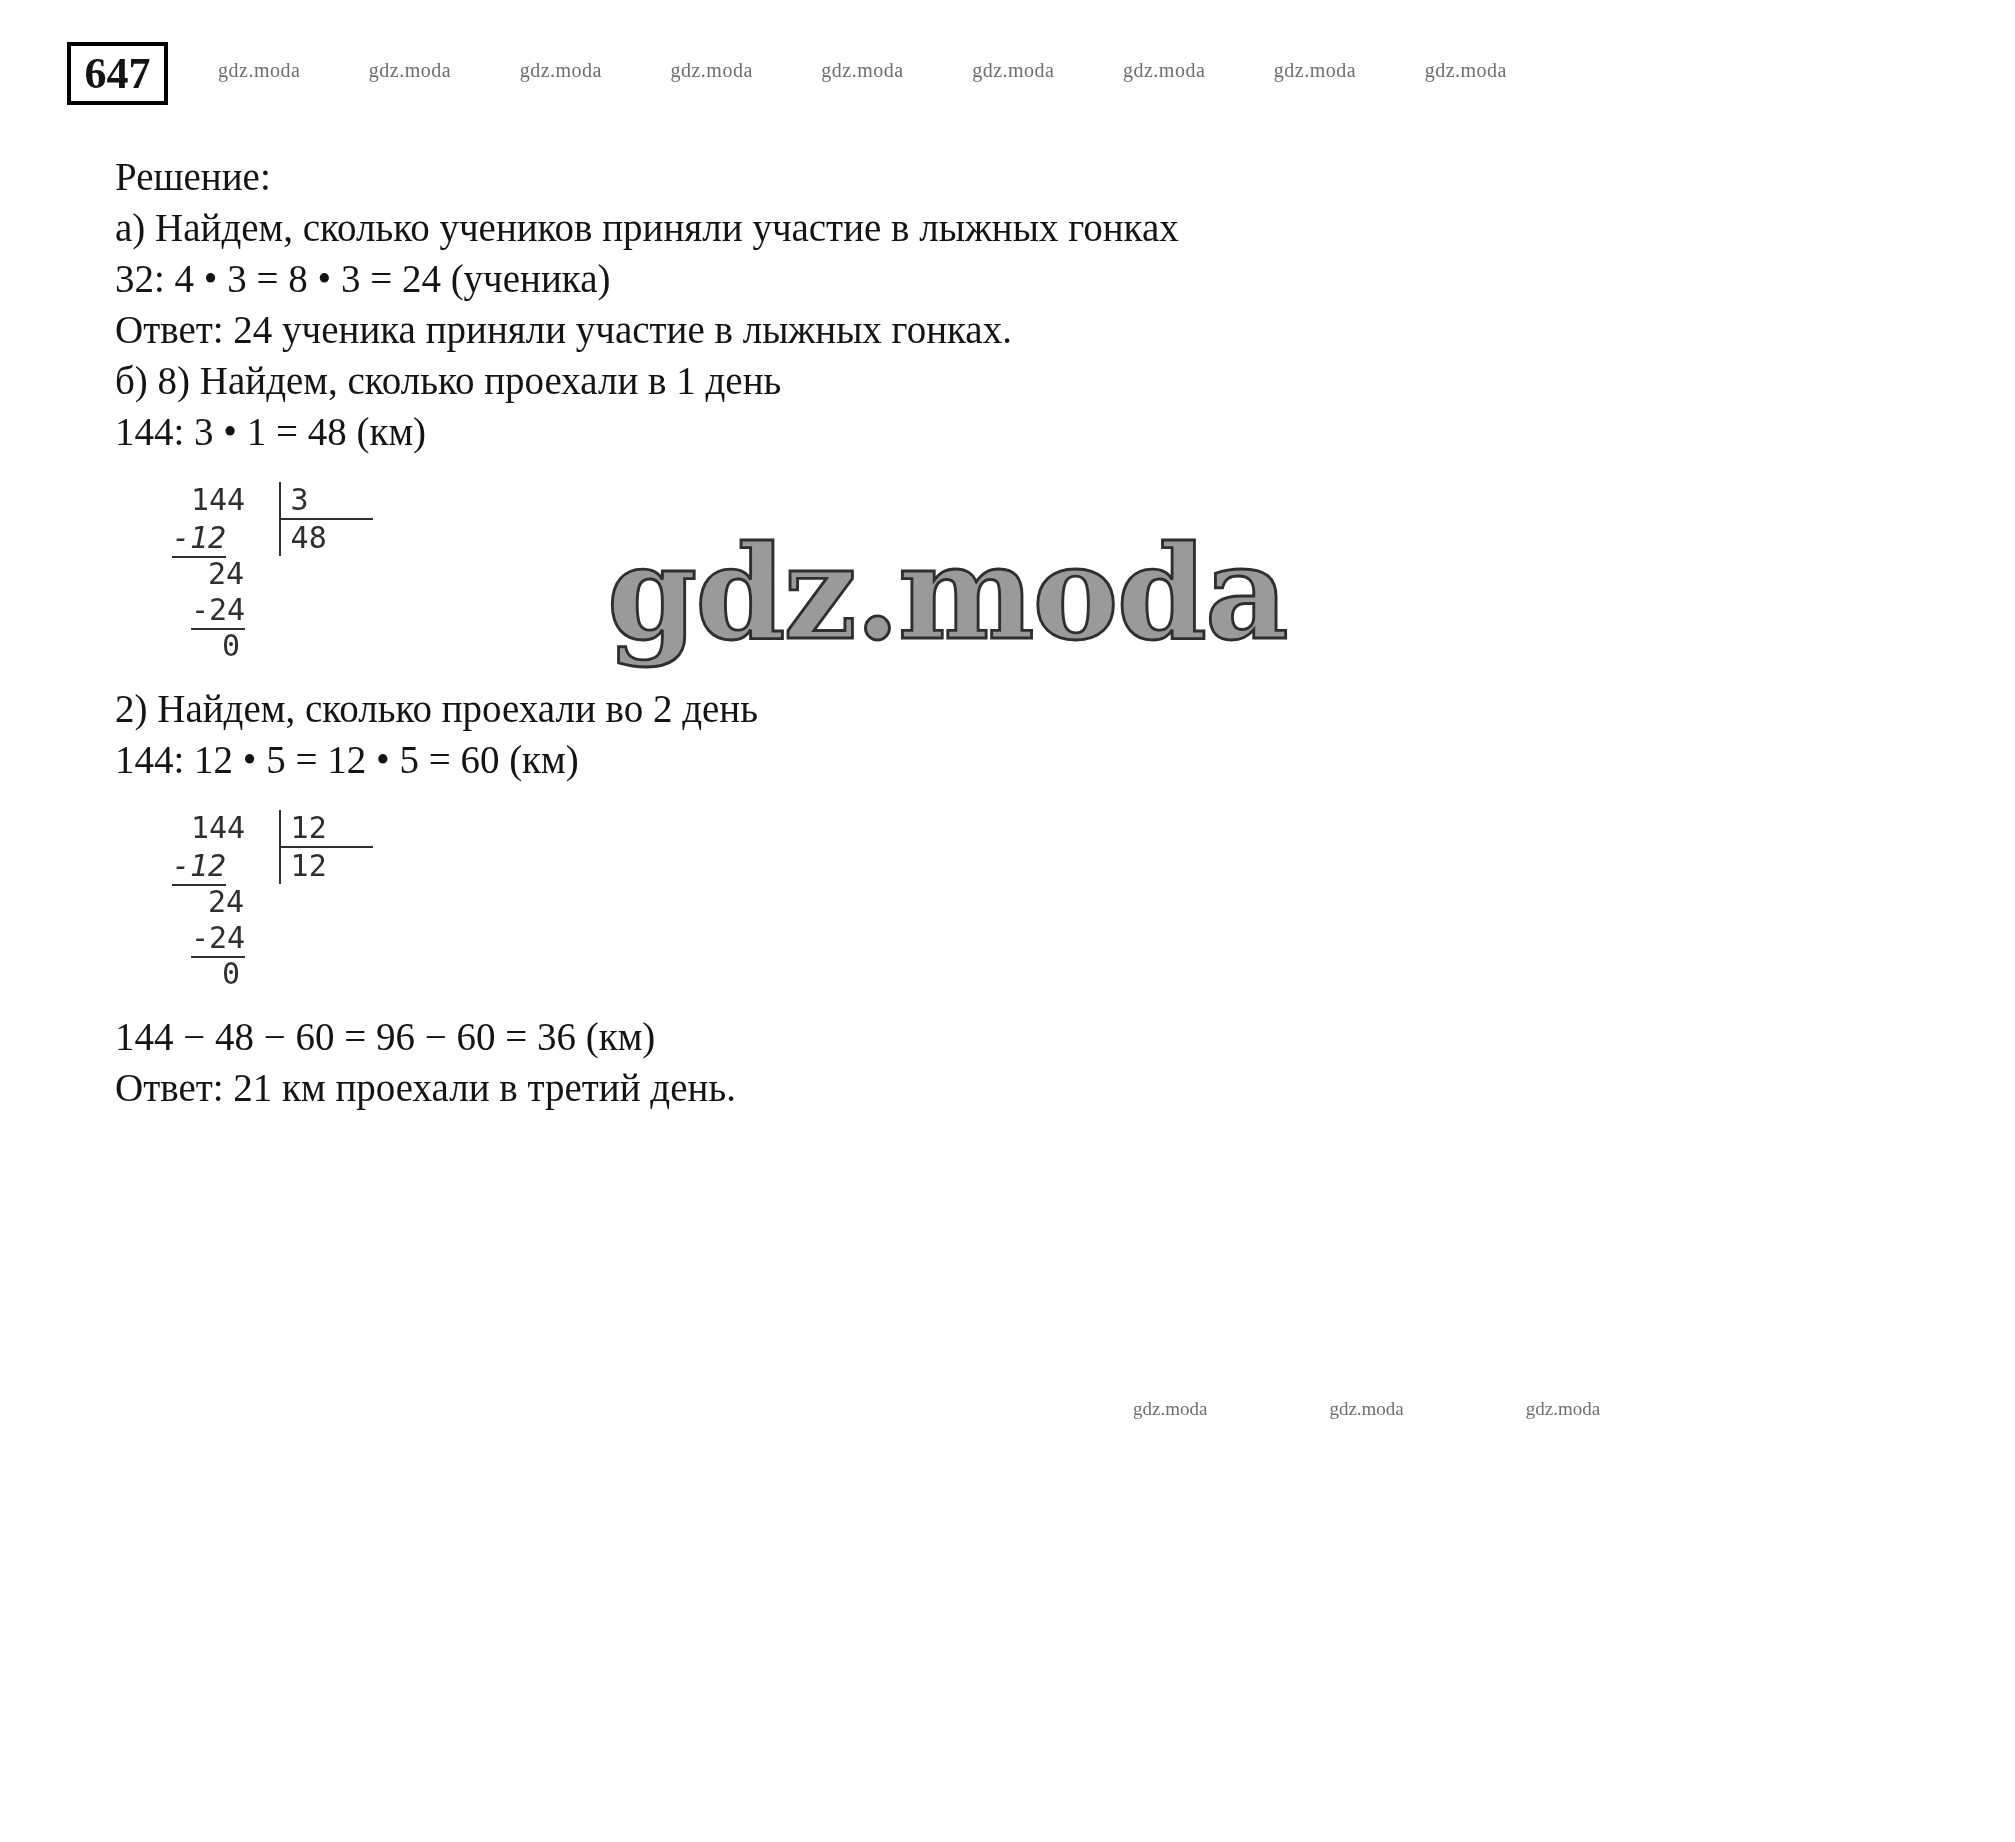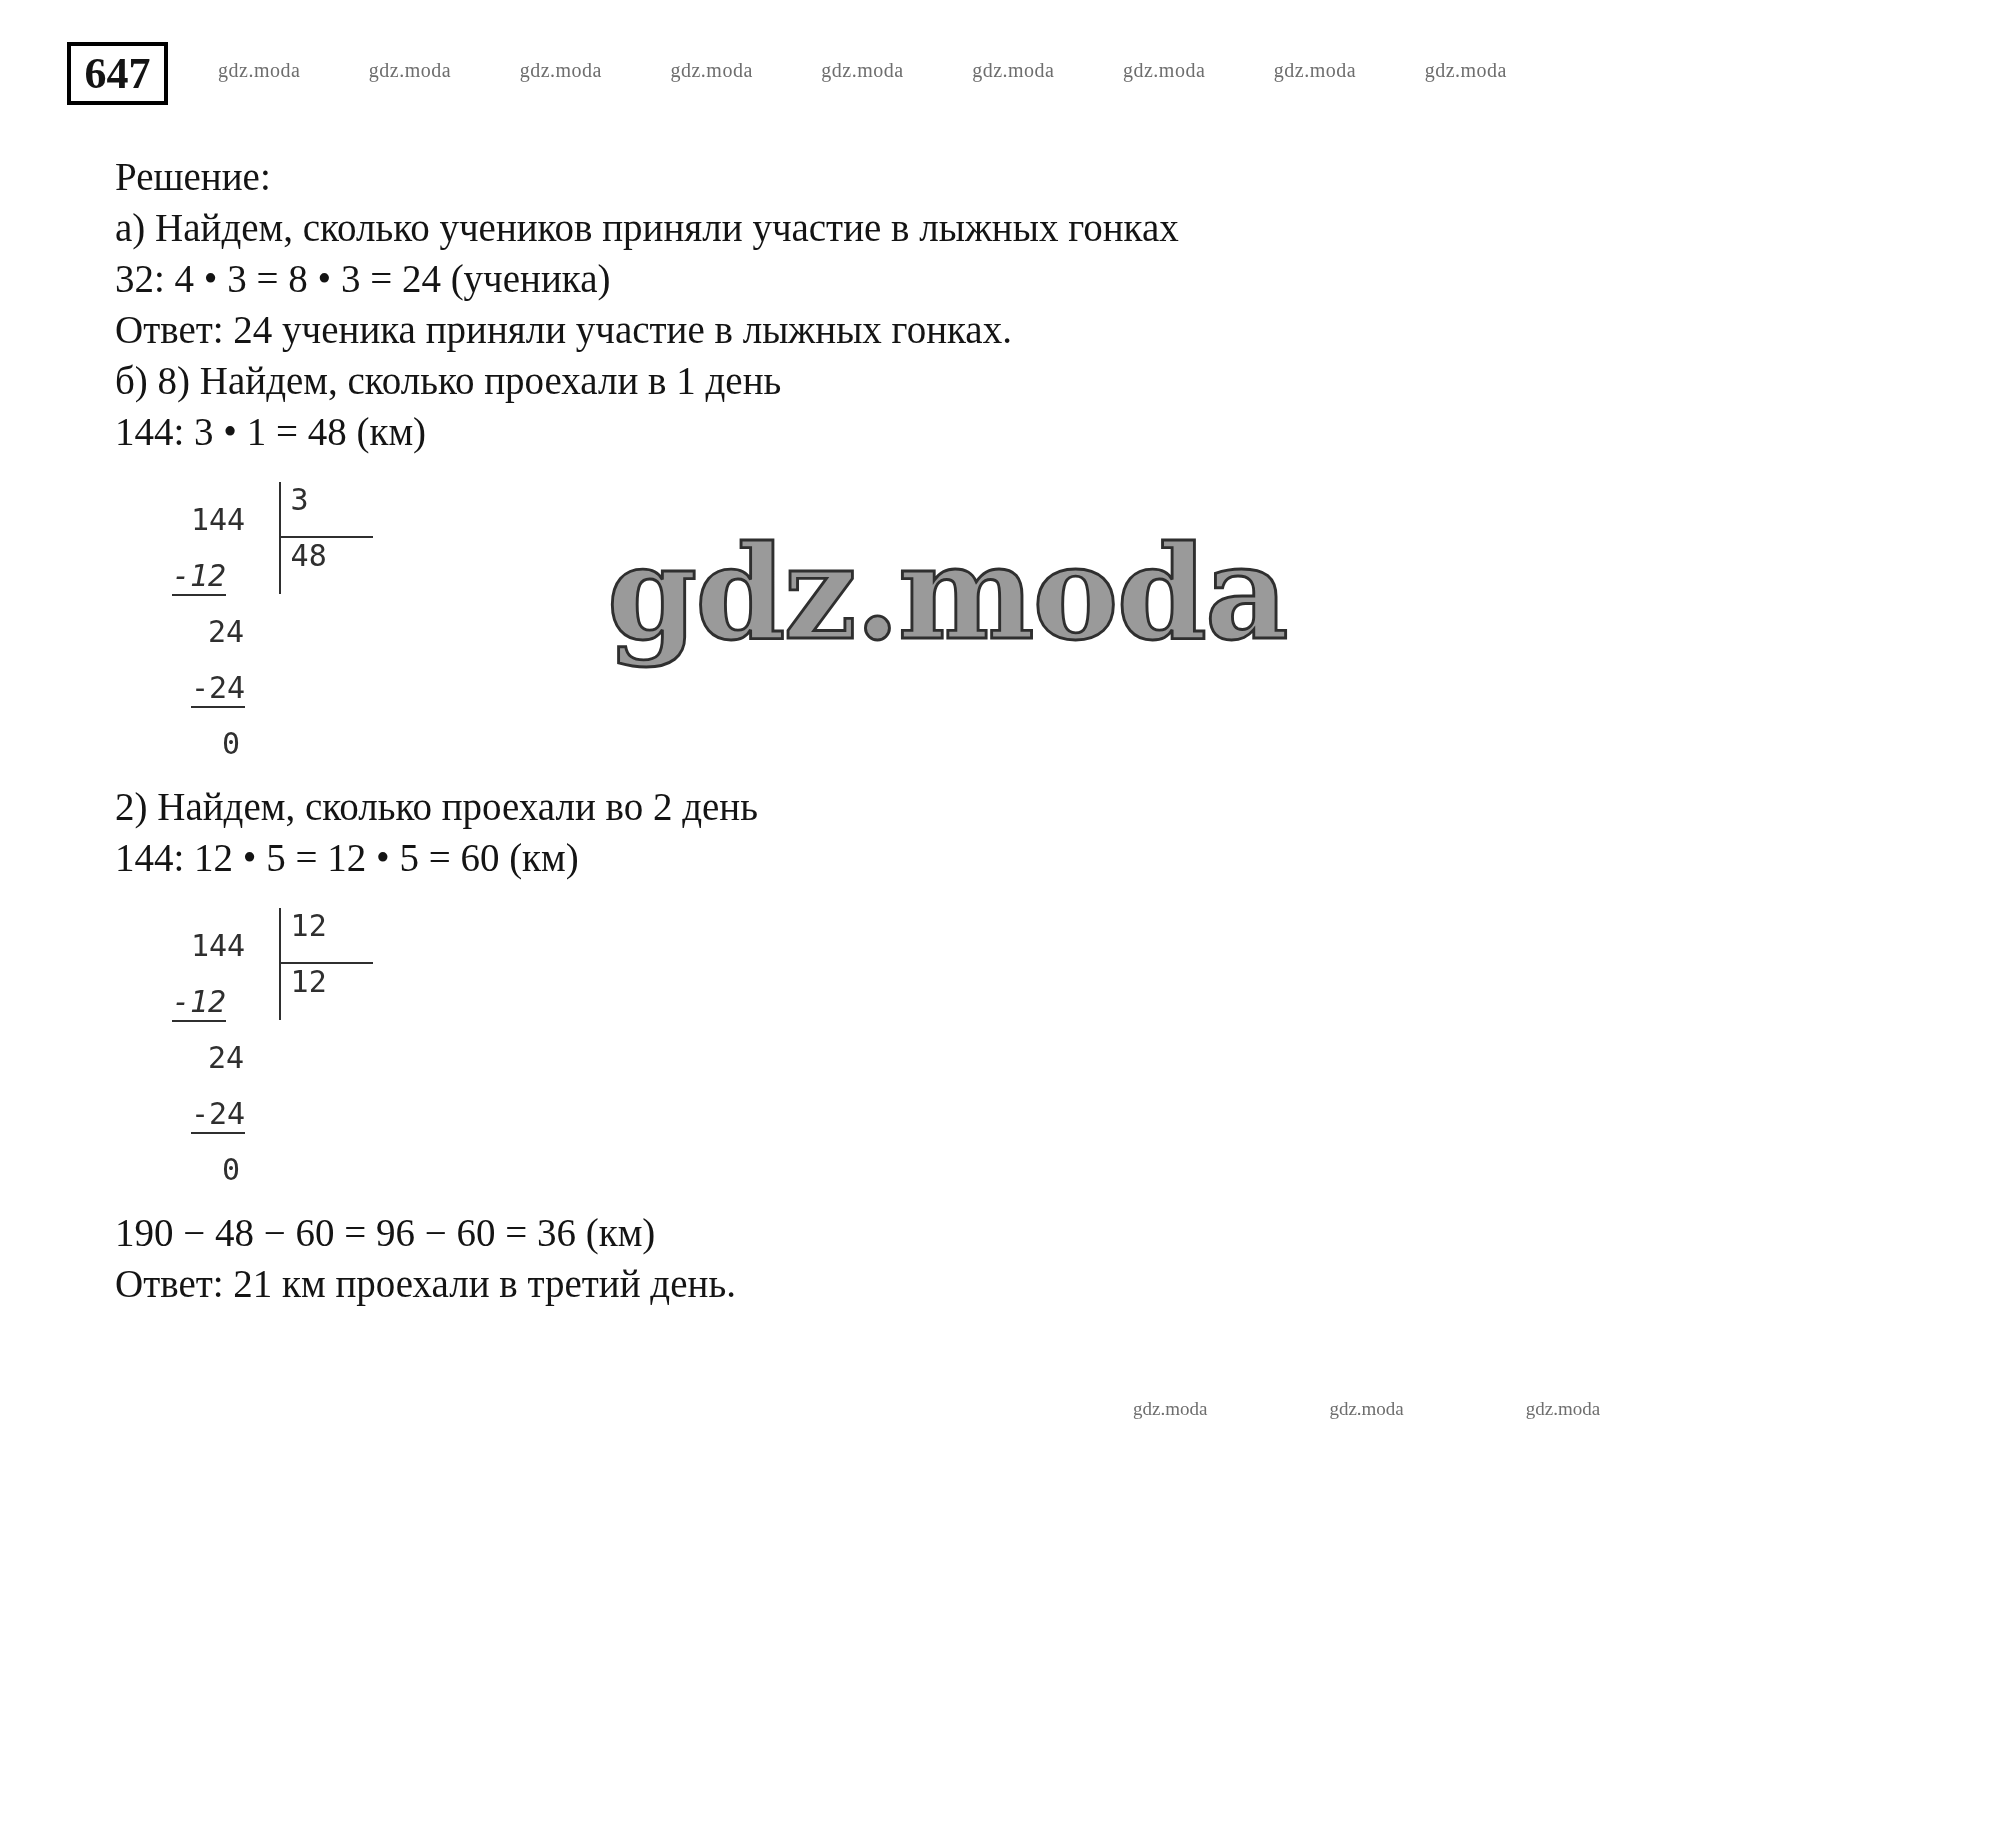--- a/index.html
+++ b/index.html
@@ -61,21 +61,21 @@
   }
   .content p{margin:0;}
   .division{
     margin:25px 0 19px 38px;
     font-family:"DejaVu Sans Mono", monospace;
     font-size:30px;
     line-height:36px;
     color:#2f2f2f;
   }
   .drow{display:flex;align-items:stretch;}
-  .dleft{width:126px;margin-top:20px;}
+  .dleft{width:126px;}
   .dright{padding-left:9.6px;min-width:82px;}
   .vline{border-left:2.9px solid #2f2f2f;}
   .hline{border-bottom:2.9px solid #2f2f2f;}
   .u{border-bottom:2.9px solid #2f2f2f;padding-bottom:1px;}
   .ml40{margin-left:38px;}
   .ml20{margin-left:19px;font-style:italic;}
   .ml58{margin-left:55px;}
   .ml72{margin-left:69px;}
 </style>
 </head>
@@ -145,21 +145,21 @@
         <span class="dleft"><span class="ml58">24</span></span>
       </div>
       <div class="drow">
         <span class="dleft"><span class="ml40 u">-24</span></span>
       </div>
       <div class="drow">
         <span class="dleft"><span class="ml72">0</span></span>
       </div>
     </div>
 
-    <p>190 − 48 − 60 = 96 − 60 = 36 (км)</p>
+    <p>144 − 48 − 60 = 96 − 60 = 36 (км)</p>
     <p>Ответ: 21 км проехали в третий день.</p>
   </div>
 
   <div class="wm-bottom">
     <span>gdz.moda</span>
     <span>gdz.moda</span>
     <span>gdz.moda</span>
   </div>
 
 </div>

